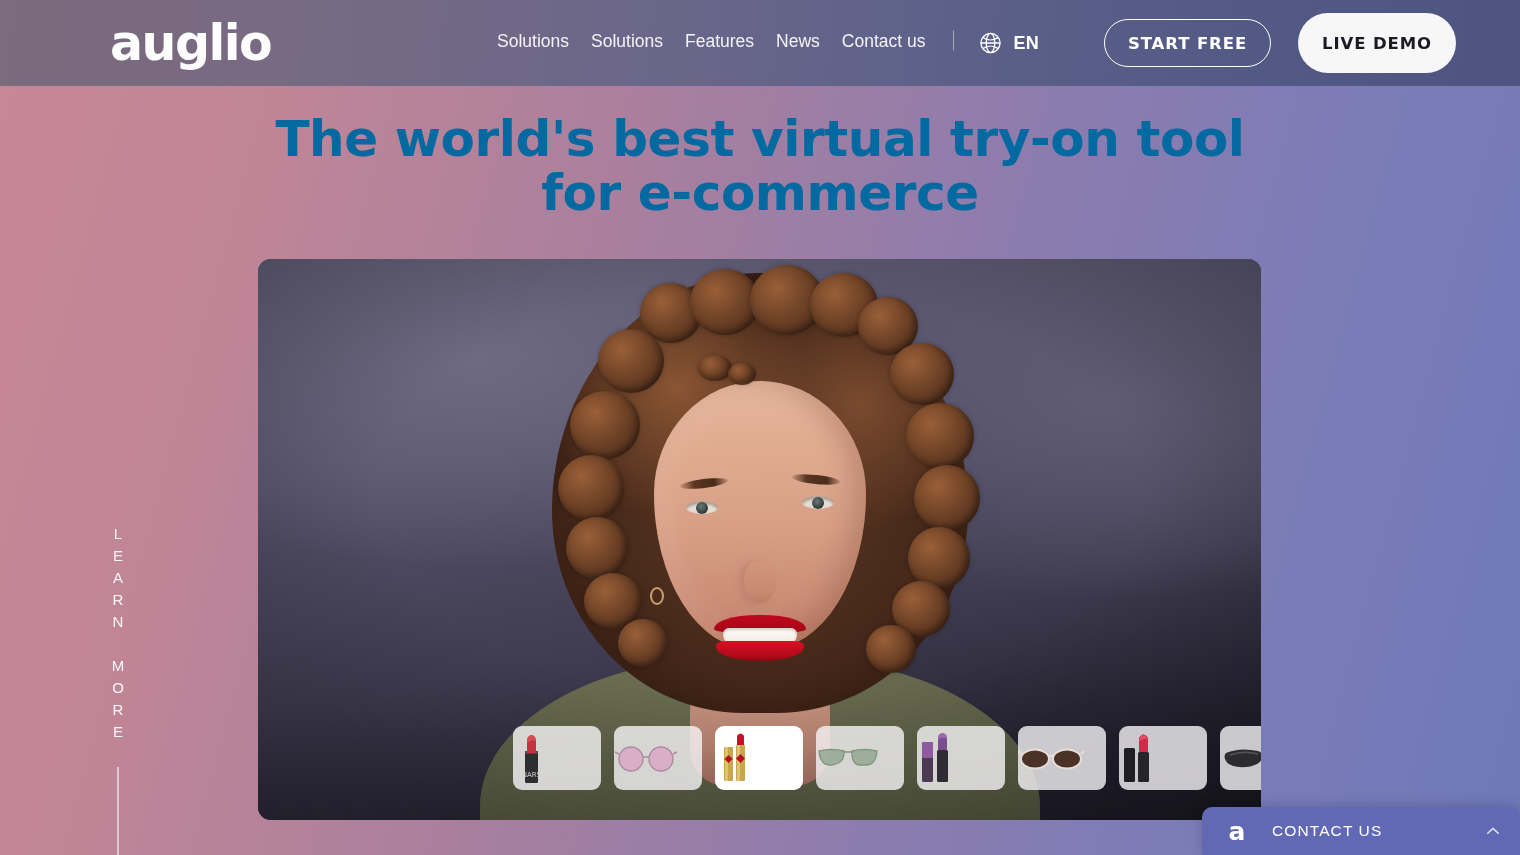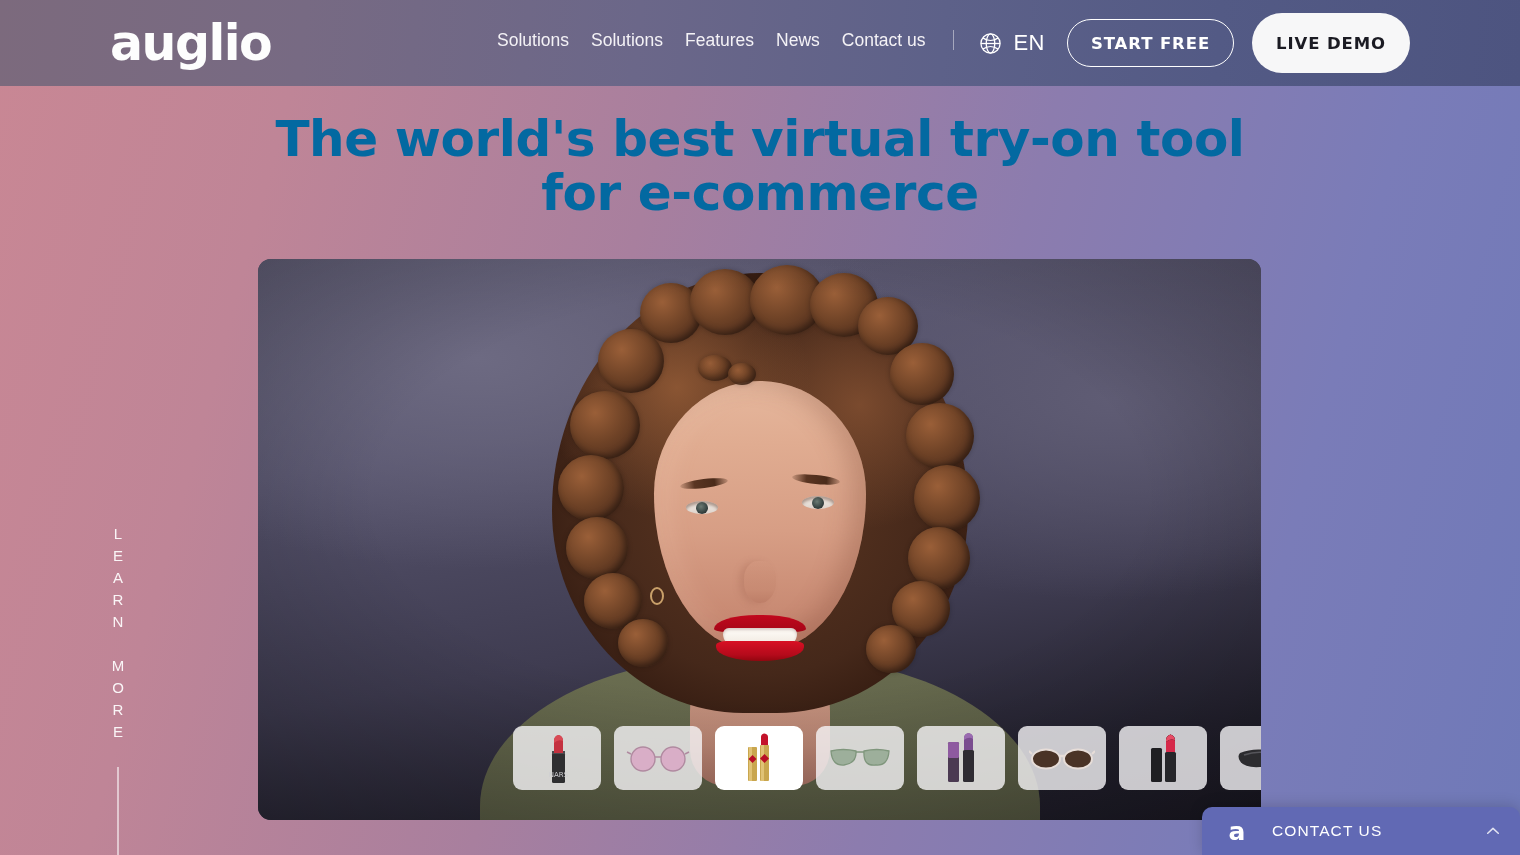--- a/index.html
+++ b/index.html
@@ -57,28 +57,28 @@
     width:1px; height:20px;
     background:rgba(255,255,255,.45);
     margin:0 6px;
   }
   .lang {
     display:flex; align-items:center; gap:10px;
     margin-left:-4px;
   }
   .globe { width:25px; height:25px; display:block; }
   .lang-code {
-    color:#ffffff; font-size:22px; font-weight:400;
+    color:#ffffff; font-size:18px; font-weight:700;
     letter-spacing:.3px;
   }
   .btn-group {
     position:absolute; right:0; top:50%;
     transform:translateY(-50%);
-    display:flex; align-items:center; gap:18px;
-    padding-right:110px;
+    display:flex; align-items:center; gap:27px;
+    padding-right:64px;
   }
   .btn {
     border-radius:999px;
     font-size:16.5px; font-weight:700;
     letter-spacing:.9px;
     cursor:pointer;
     white-space:nowrap;
     display:flex; align-items:center; justify-content:center;
     font-family:"DejaVu Sans", sans-serif;
   }
@@ -267,21 +267,21 @@
     left:255px; bottom:30px;
     width:748px; height:64px;
     display:flex; align-items:center; gap:13px;
     z-index:12;
   }
   .thumb {
     flex:0 0 auto;
     width:88px; height:64px;
     border-radius:9px;
     background:rgba(246,245,247,.80);
-    display:flex; align-items:center; justify-content:center;
+    display:flex; align-items:center; justify-content:flex-start;
     cursor:pointer;
     overflow:hidden;
     position:relative;
   }
   .thumb.selected { background:#ffffff; }
   .thumb svg { display:block; }
 
   
   .contact-widget {
     position:absolute;

